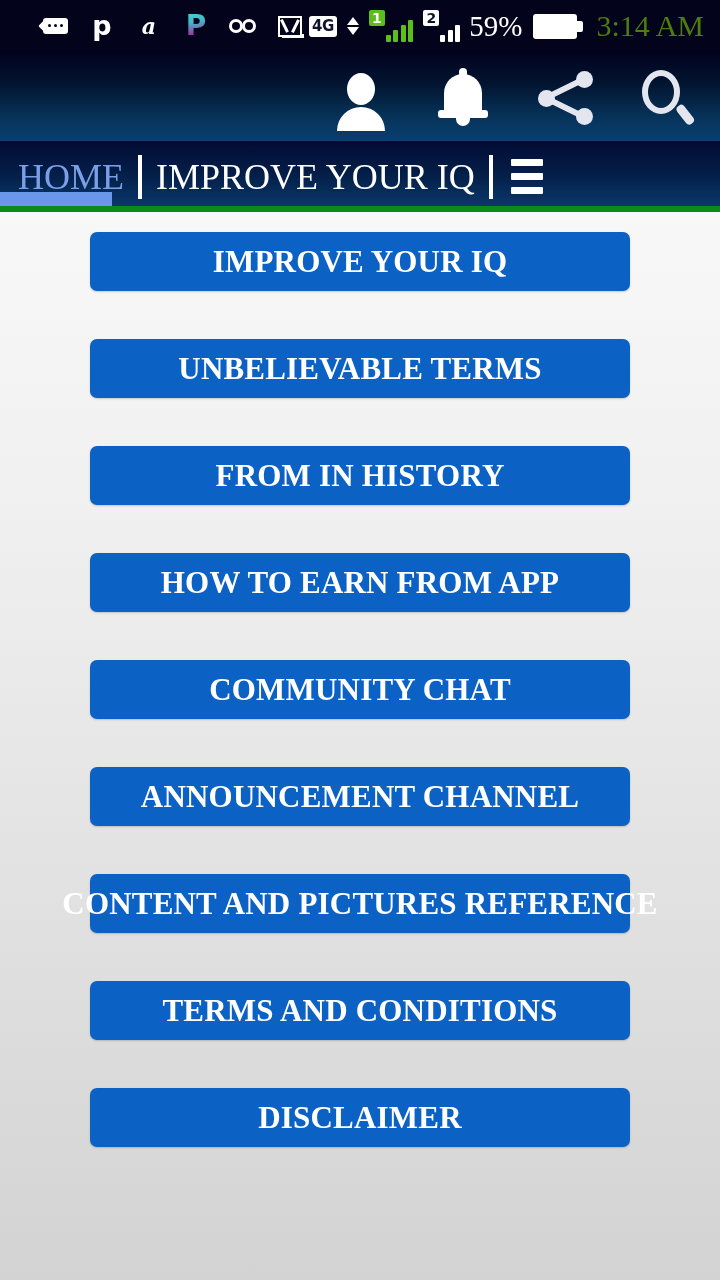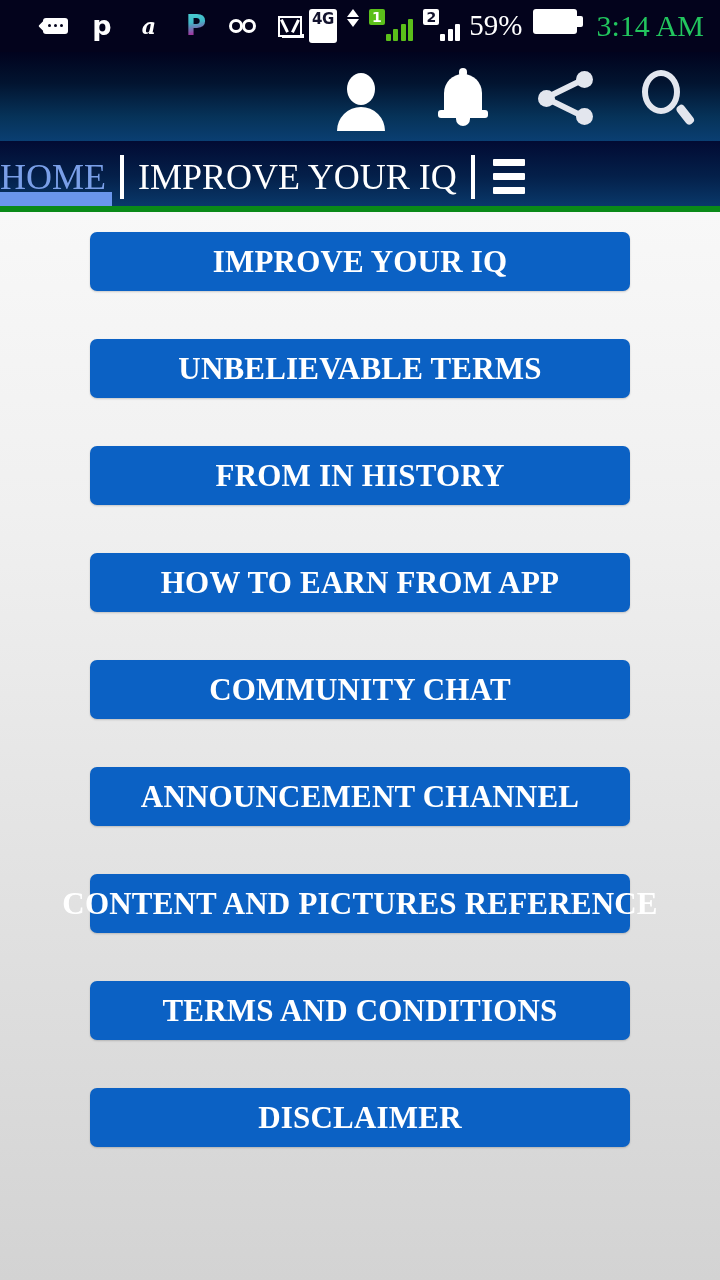--- a/index.html
+++ b/index.html
@@ -10,21 +10,21 @@
   }
   #app { position:relative; width:720px; height:1280px; overflow:hidden; }
 
   
   .statusbar{
     position:absolute; top:0; left:0; width:720px; height:52px;
     background:#03031c;
     display:flex; align-items:center;
   }
   .sb-left{ display:flex; align-items:center; gap:17px; padding-left:40px; }
-  .sb-right{ display:flex; gap:9px; margin-left:auto; padding-right:16px; }
+  .sb-right{ display:flex; align-items:center; gap:9px; margin-left:auto; padding-right:16px; }
   .sb-ic{ width:30px; height:30px; position:relative; display:block; }
 
   
   .ic-chat{ }
   .ic-chat .bub{
     position:absolute; left:3px; top:7px; width:25px; height:16px;
     background:#fff; border-radius:3px;
   }
   .ic-chat .tail{
     position:absolute; left:0px; top:11px; width:8px; height:8px;
@@ -94,21 +94,21 @@
   .b1{height:7px;} .b2{height:12px;} .b3{height:17px;} .b4{height:22px;}
 
   .pct{ color:#fff; font-size:29px; font-family:"Liberation Serif", serif; line-height:32px; }
   .batt{
     width:44px; height:25px; background:#fff; border-radius:3px; position:relative; margin:0 2px;
   }
   .batt:after{
     content:""; position:absolute; right:-6px; top:7px; width:6px; height:11px;
     background:#fff; border-radius:0 2px 2px 0;
   }
-  .clock{ color:#22c55e; font-size:30px; font-family:"Liberation Serif", serif; line-height:34px; margin-left:8px; }
+  .clock{ color:#4d7c0f; font-size:30px; font-family:"Liberation Serif", serif; line-height:34px; margin-left:8px; }
 
   
   .appheader{
     position:absolute; top:52px; left:0; width:720px; height:89px;
     background:linear-gradient(180deg,#01031e 0%, #021430 35%, #063258 72%, #0a3f72 100%);
     display:flex; align-items:center; justify-content:flex-end;
   }
   .hdr-icons{ display:flex; align-items:center; gap:40px; padding-right:22px; }
   .hic{ width:62px; height:62px; position:relative; cursor:pointer; }
 
@@ -153,21 +153,21 @@
   .navbar{
     position:absolute; top:141px; left:0; width:720px; height:71px;
     background:linear-gradient(180deg,#020b33 0%, #04204a 50%, #0a3d70 100%);
     display:flex; align-items:center;
   }
   .navtab{
     font-family:"Liberation Serif", serif; font-size:36px; line-height:40px;
     color:#ffffff; padding:0 14px; white-space:nowrap; position:relative; height:71px;
     display:flex; align-items:center;
   }
-  .navtab.active{ color:#7a9fe8; padding-left:0; }
+  .navtab.active{ color:#7a9fe8; padding-left:18px; }
   .navtab.active .ulbar{
     position:absolute; left:0px; bottom:6px; width:112px; height:14px; background:#6a96ec;
   }
   .navsep{ width:4px; height:44px; background:#ffffff; }
   .hamburger{
     display:flex; flex-direction:column; justify-content:center; gap:7px;
     padding:0 18px; height:71px; cursor:pointer;
   }
   .hamburger i{ display:block; width:32px; height:7px; background:#fff; border-radius:1px; }
   .greenline{

